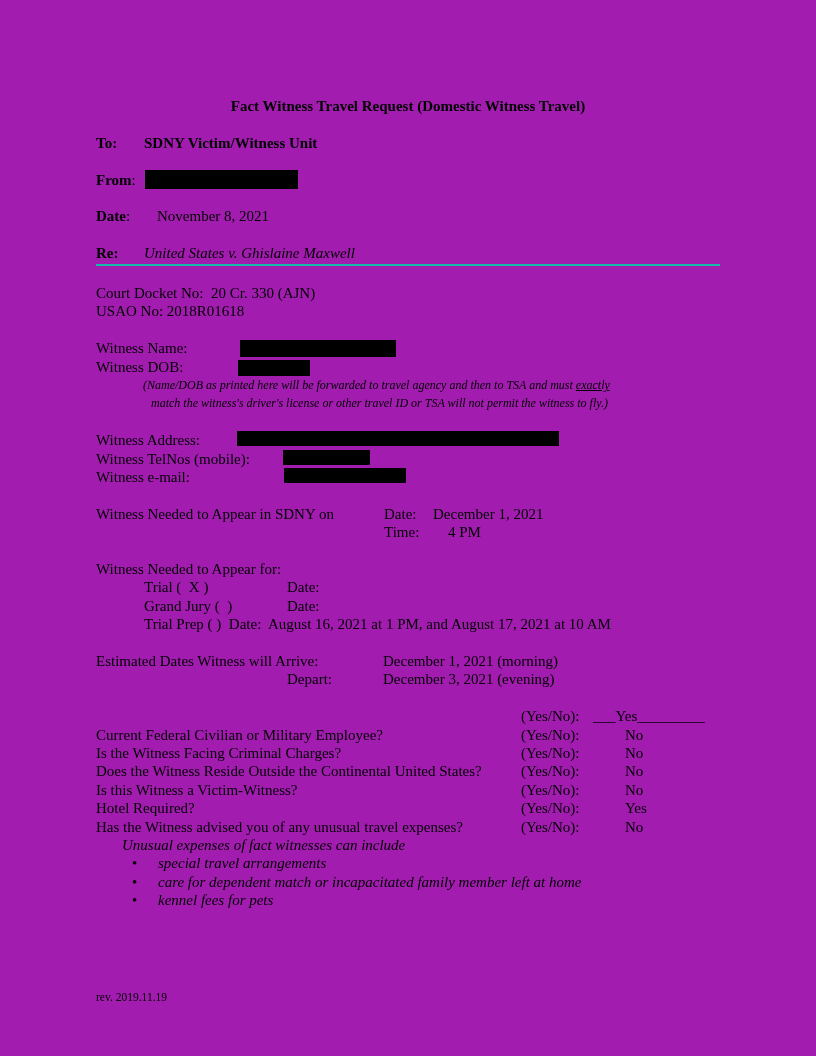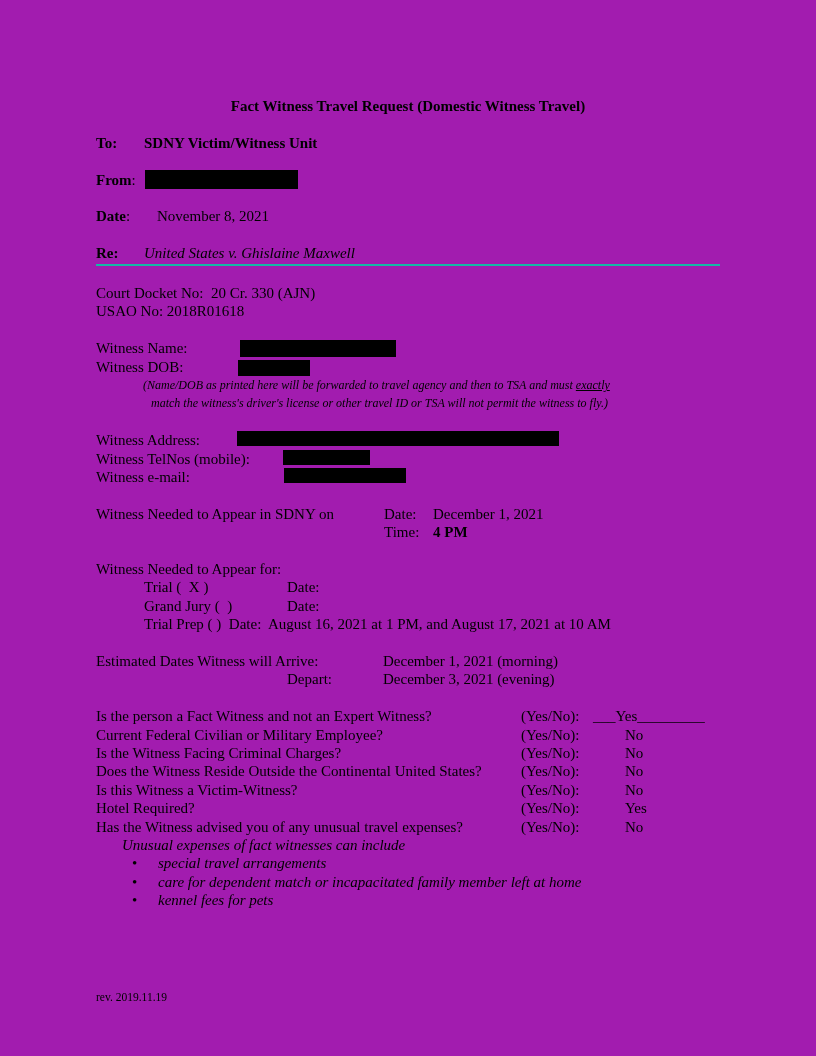--- a/index.html
+++ b/index.html
@@ -57,31 +57,31 @@
     <div class="ln"><span>Witness DOB:</span><span class="redact" style="left:142px;top:2px;width:72px;height:16px;"></span></div>
 
     <div class="ln note note1"><span>(Name/DOB as printed here will be forwarded to travel agency and then to TSA and must </span><span class="u">exactly</span></div>
     <div class="ln note note2">match the witness's driver's license or other travel ID or TSA will not permit the witness to fly.)</div>
 
     <div class="ln g"><span>Witness Address:</span><span class="redact" style="left:141px;top:0;width:322px;height:15px;"></span></div>
     <div class="ln"><span>Witness TelNos (mobile):</span><span class="redact" style="left:187px;top:0;width:87px;height:15px;"></span></div>
     <div class="ln"><span>Witness e-mail:</span><span class="redact" style="left:188px;top:0;width:122px;height:15px;"></span></div>
 
     <div class="ln g"><span>Witness Needed to Appear in SDNY on</span><span class="abs" style="left:288px;">Date:</span><span class="abs" style="left:337px;">December 1, 2021</span></div>
-    <div class="ln"><span class="abs" style="left:288px;">Time:</span><span class="abs" style="left:337px;font-weight:bold;">4 PM</span></div>
+    <div class="ln"><span class="abs" style="left:288px;">Time:</span><span class="abs" style="left:352px;">4 PM</span></div>
 
     <div class="ln g">Witness Needed to Appear for:</div>
     <div class="ln ind48"><span>Trial (  X )</span><span class="abs" style="left:191px;">Date:</span></div>
     <div class="ln ind48"><span>Grand Jury (  )</span><span class="abs" style="left:191px;">Date:</span></div>
     <div class="ln ind48">Trial Prep ( )  Date:  August 16, 2021 at 1 PM, and August 17, 2021 at 10 AM</div>
 
     <div class="ln g"><span>Estimated Dates Witness will Arrive:</span><span class="abs" style="left:287px;">December 1, 2021 (morning)</span></div>
     <div class="ln"><span class="abs" style="left:191px;">Depart:</span><span class="abs" style="left:287px;">December 3, 2021 (evening)</span></div>
 
-    <div class="ln g"><span>Is the person a Fact Witness and not an Expert Witness?</span><span class="abs" style="left:425px;">(Yes/No):</span><span class="abs" style="left:497px;">___Yes_________</span></div>
+    <div class="ln g"><span class="abs" style="left:425px;">(Yes/No):</span><span class="abs" style="left:497px;">___Yes_________</span></div>
     <div class="ln"><span>Current Federal Civilian or Military Employee?</span><span class="abs" style="left:425px;">(Yes/No):</span><span class="abs" style="left:529px;">No</span></div>
     <div class="ln"><span>Is the Witness Facing Criminal Charges?</span><span class="abs" style="left:425px;">(Yes/No):</span><span class="abs" style="left:529px;">No</span></div>
     <div class="ln"><span>Does the Witness Reside Outside the Continental United States?</span><span class="abs" style="left:425px;">(Yes/No):</span><span class="abs" style="left:529px;">No</span></div>
     <div class="ln"><span>Is this Witness a Victim-Witness?</span><span class="abs" style="left:425px;">(Yes/No):</span><span class="abs" style="left:529px;">No</span></div>
     <div class="ln"><span>Hotel Required?</span><span class="abs" style="left:425px;">(Yes/No):</span><span class="abs" style="left:529px;">Yes</span></div>
     <div class="ln"><span>Has the Witness advised you of any unusual travel expenses?</span><span class="abs" style="left:425px;">(Yes/No):</span><span class="abs" style="left:529px;">No</span></div>
 
     <div class="ln unusual">Unusual expenses of fact witnesses can include</div>
     <div class="ln bullet-row"><span class="dot">•</span><span>special travel arrangements</span></div>
     <div class="ln bullet-row"><span class="dot">•</span><span>care for dependent match or incapacitated family member left at home</span></div>

